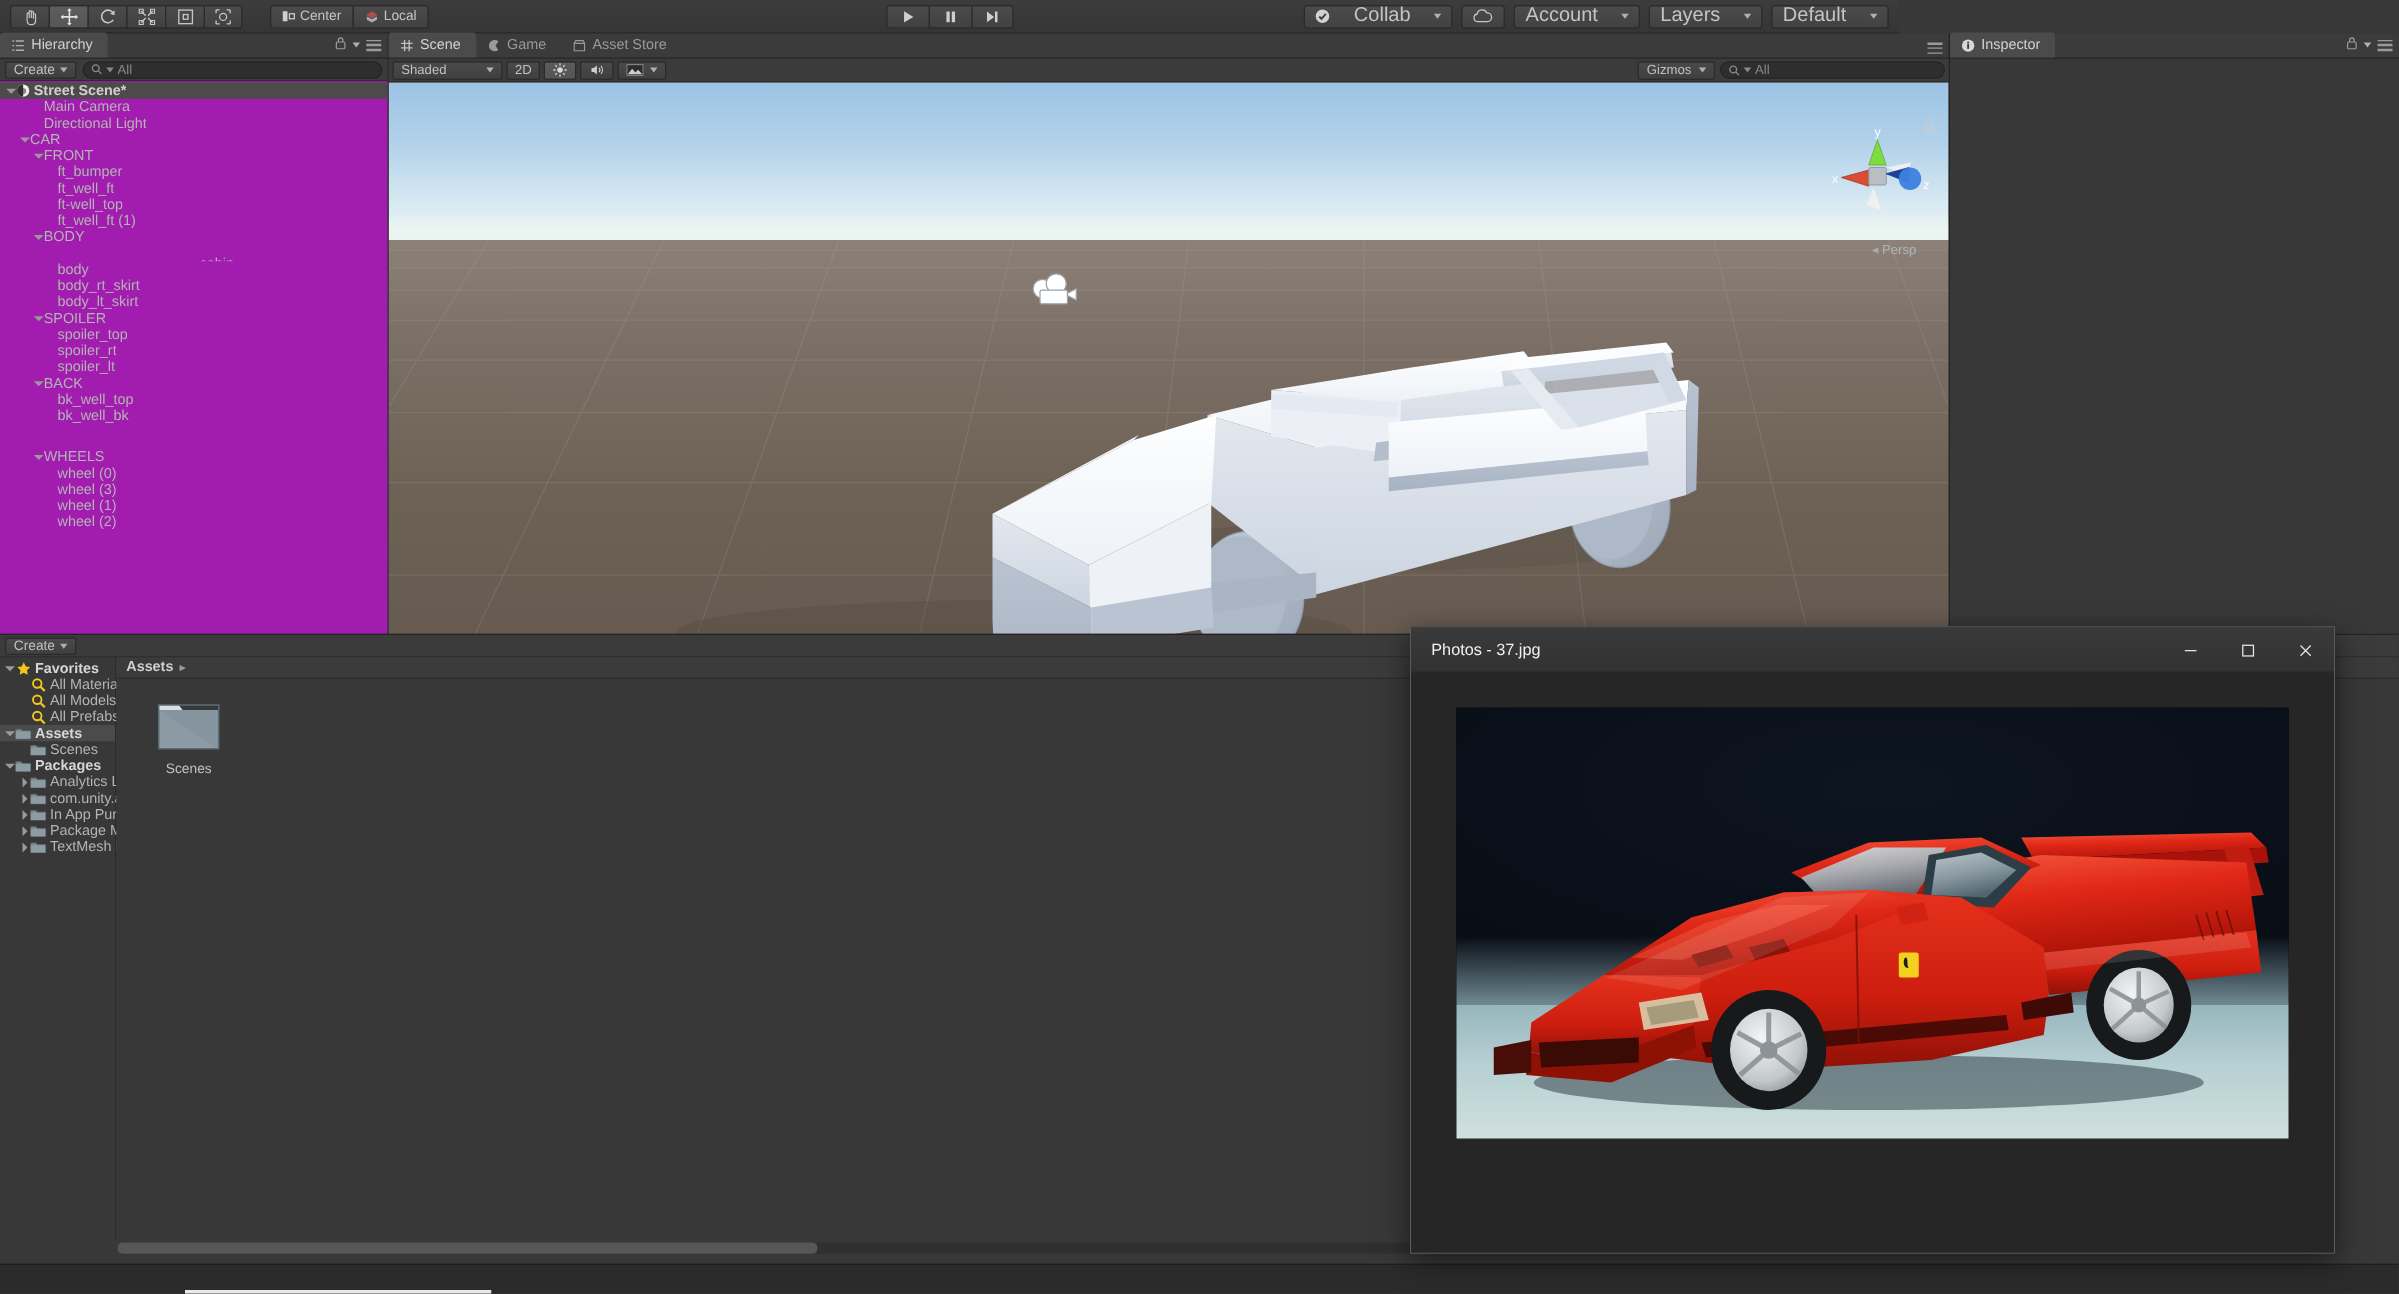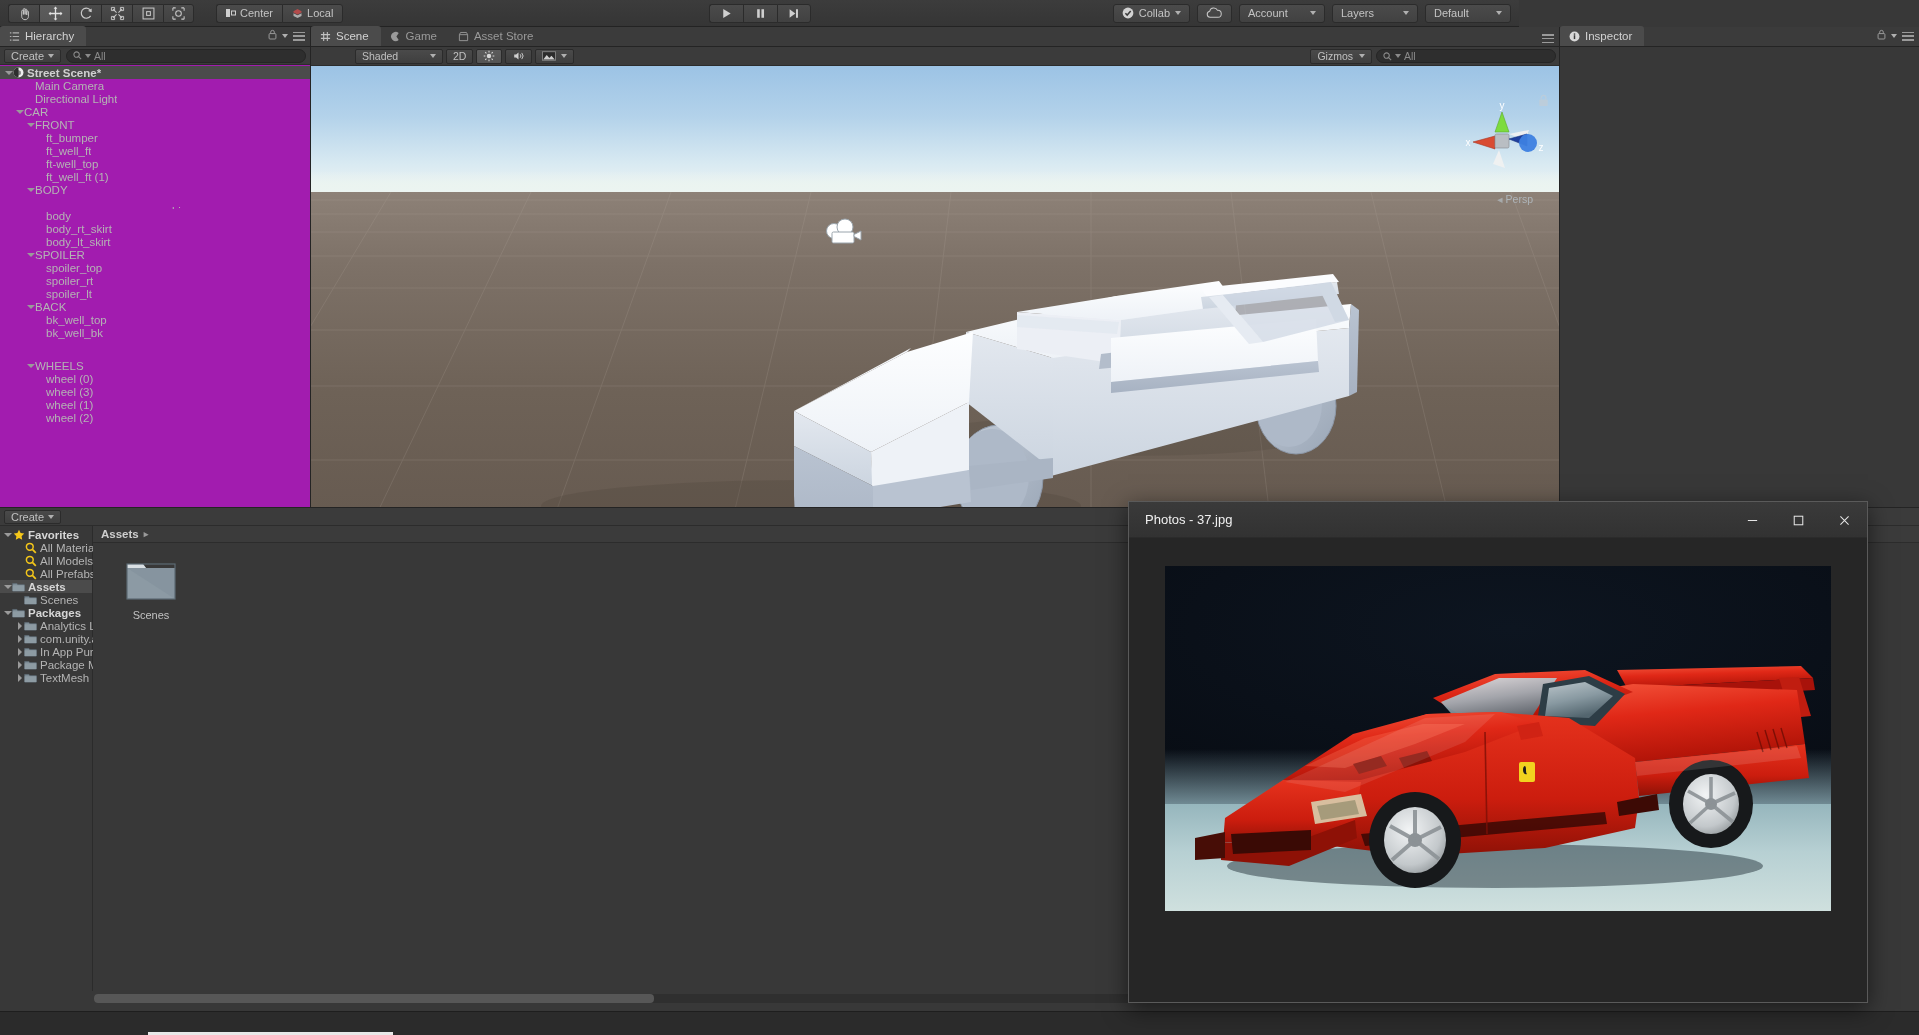--- a/index.html
+++ b/index.html
@@ -51,22 +51,22 @@
     display:flex; align-items:center; justify-content:center; cursor:default;
   }
   .play-btn:first-child{ border-radius:3px 0 0 3px; }
   .play-btn:last-child{ border-radius:0 3px 3px 0; border-right:1px solid #2b2b2b; }
 
   .tb-right{ position:absolute; right:8px; display:flex; align-items:center; gap:7px; }
   .rbtn{
     height:19px; padding:0 8px;
     background:linear-gradient(#4b4b4b,#414141);
     border:1px solid #2b2b2b; border-radius:3px;
-    display:flex; align-items:center; gap:5px;
-    color:#c4c4c4; font-size:11px; cursor:default; white-space:nowrap;
+    display:flex; align-items:center; gap:19px;
+    color:#c4c4c4; font-size:16px; cursor:default; white-space:nowrap;
   }
   .rbtn.wide{ min-width:86px; justify-content:space-between; }
   .caret{ width:0;height:0;border-left:3.5px solid transparent;border-right:3.5px solid transparent;border-top:4px solid #b0b0b0; }
 
   
   .panel{ position:absolute; background:#383838; }
   .tabbar{
     height:20px; background:#3b3b3b;
     border-bottom:1px solid #242424;
     display:flex; align-items:flex-end; position:relative;
@@ -117,21 +117,21 @@
   .scene-toolbar{
     height:19px; background:#3b3b3b; border-bottom:1px solid #2c2c2c;
     display:flex; align-items:center; padding:0 3px; gap:3px; position:relative;
   }
   .sbtn{
     height:15px; padding:0 6px; font-size:10.5px; color:#c0c0c0;
     background:linear-gradient(#4a4a4a,#3f3f3f); border:1px solid #2b2b2b; border-radius:2px;
     display:flex; align-items:center; justify-content:center; cursor:default;
   }
   .sbtn.pressed{ background:linear-gradient(#5c5c5c,#545454); }
-  .sbtn.dd{ width:88px; justify-content:space-between;margin-left:41px; }
+  .sbtn.dd{ width:88px; justify-content:space-between; }
   .scene-right{ position:absolute; right:3px; display:flex; align-items:center; gap:4px; }
   .scene-search{ width:180px; height:14px; border-radius:7px; background:#2e2e2e; border:1px solid #252525;
     display:flex;align-items:center;padding:0 6px;gap:3px;font-size:10.5px;color:#8a8a8a; }
 
   .viewport{ position:relative; width:1248px; height:460px; overflow:hidden; background:#6f6257; }
   .sky{ position:absolute; left:0; top:0; width:100%; height:126px;
     background:linear-gradient(#9cc3e5 0%, #b3d2ea 40%, #d9eaf2 78%, #eef5f3 100%); }
   .horizon-glow{ position:absolute;left:0;top:105px;width:100%;height:30px;
     background:linear-gradient(rgba(238,245,243,0.0),rgba(235,244,240,0.95),rgba(150,140,130,0.0)); }
   .ground{ position:absolute; left:0; top:126px; width:100%; height:334px;

